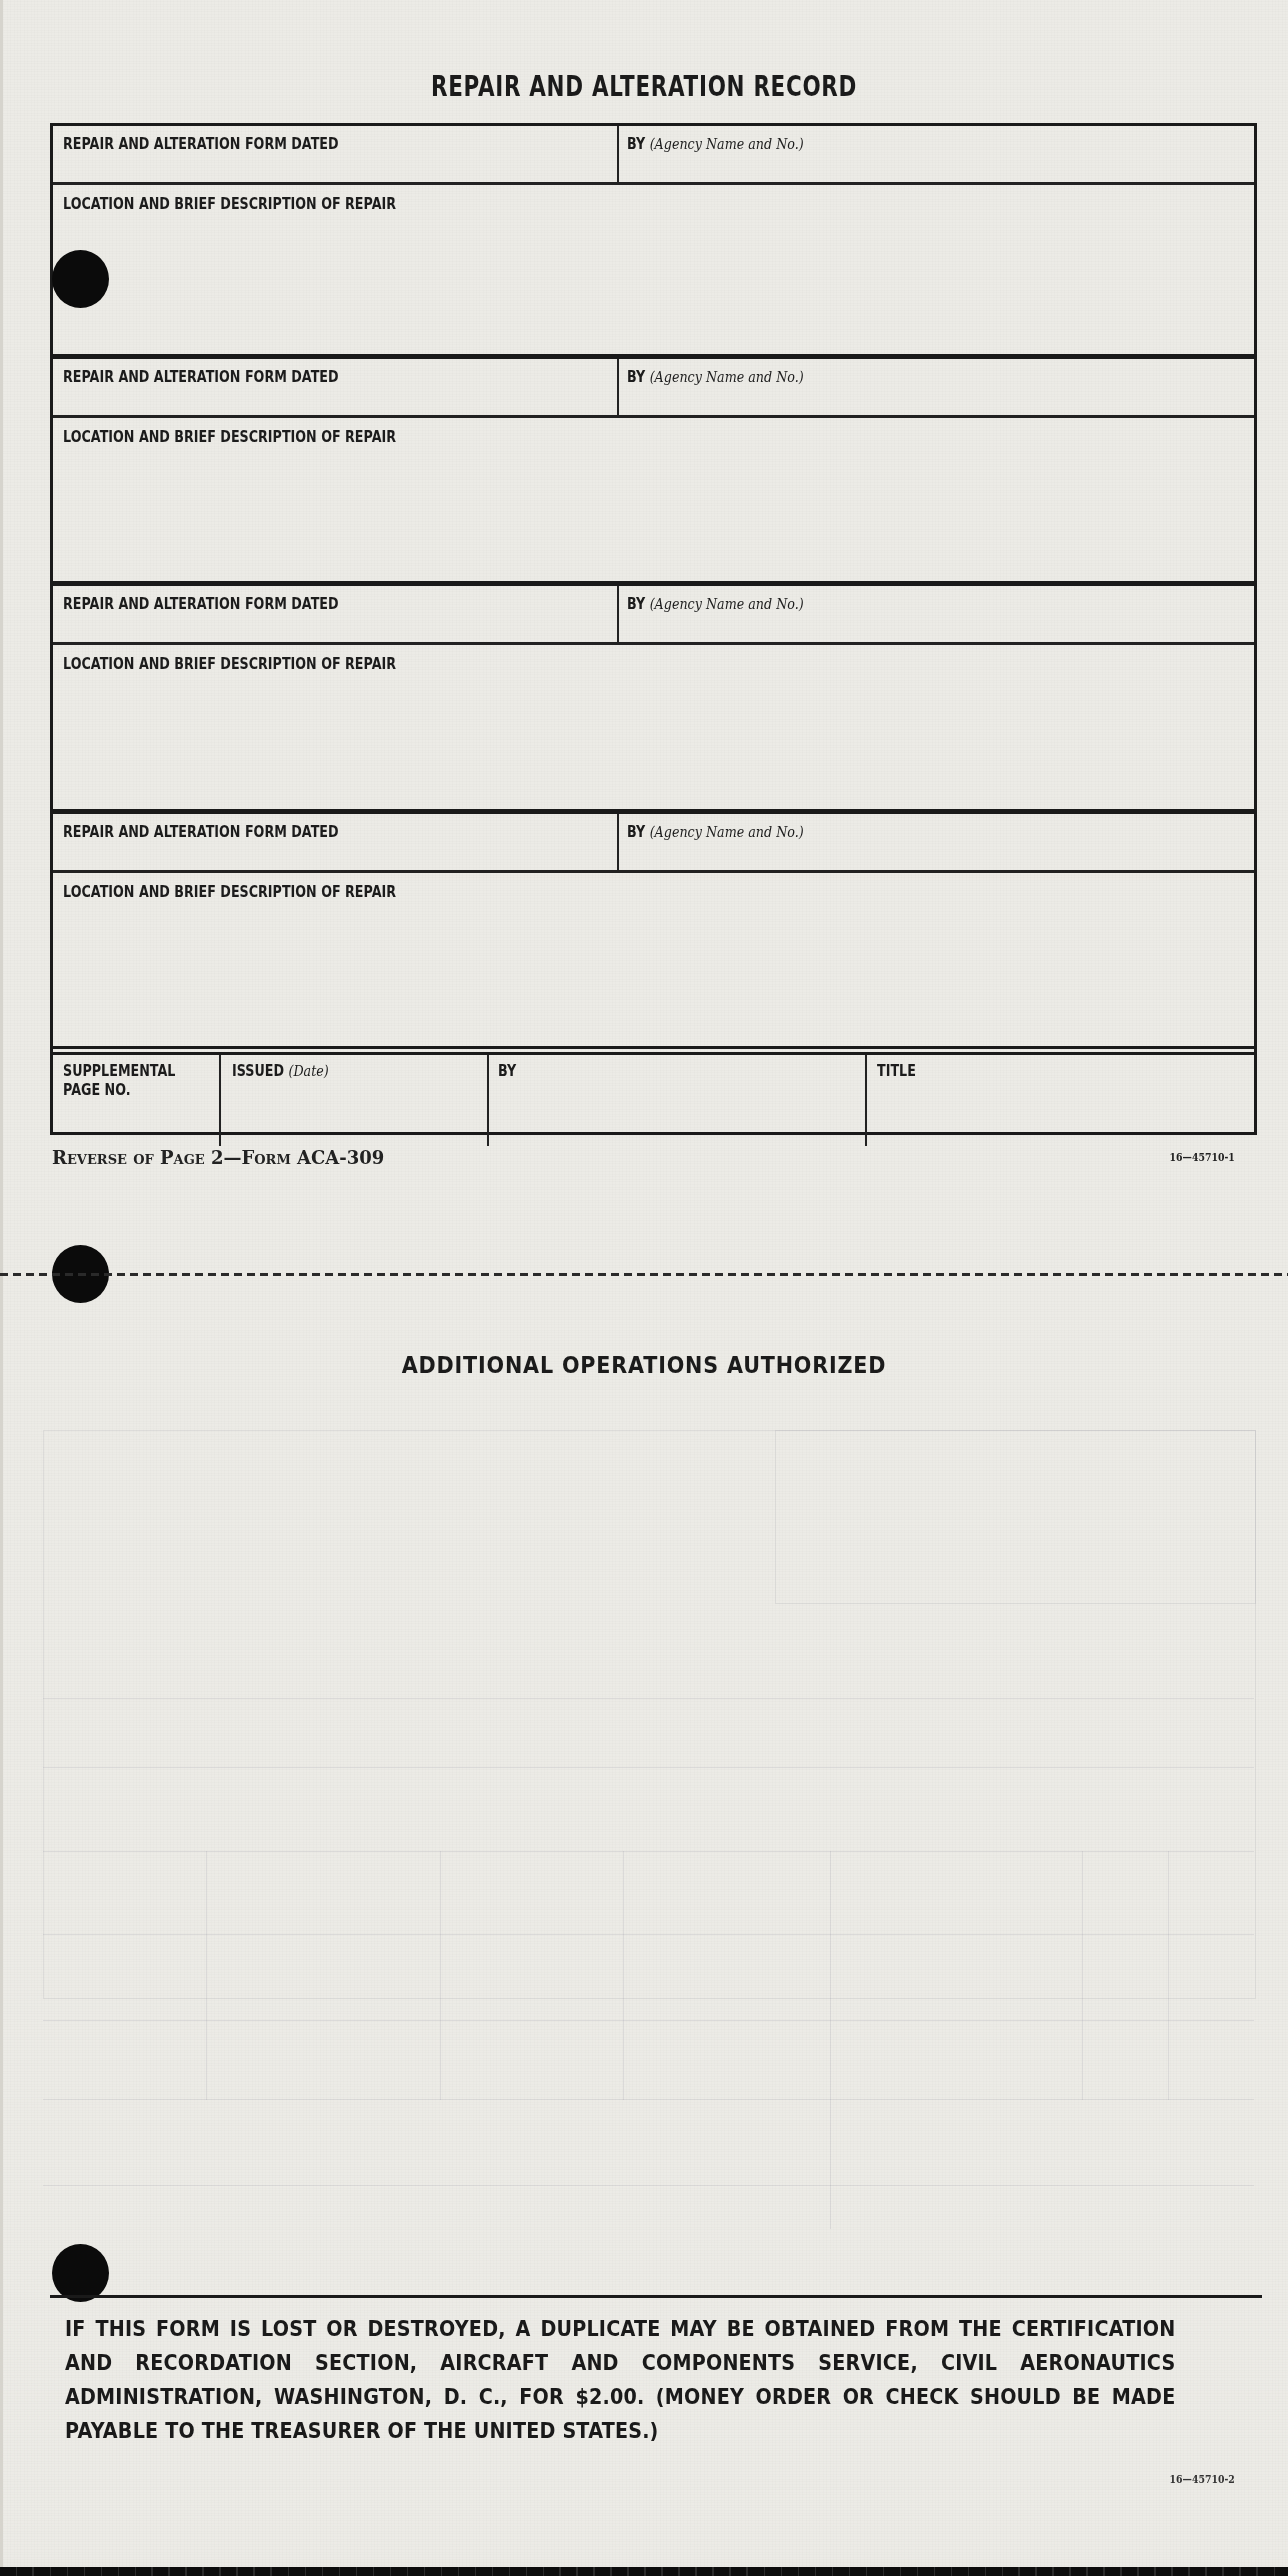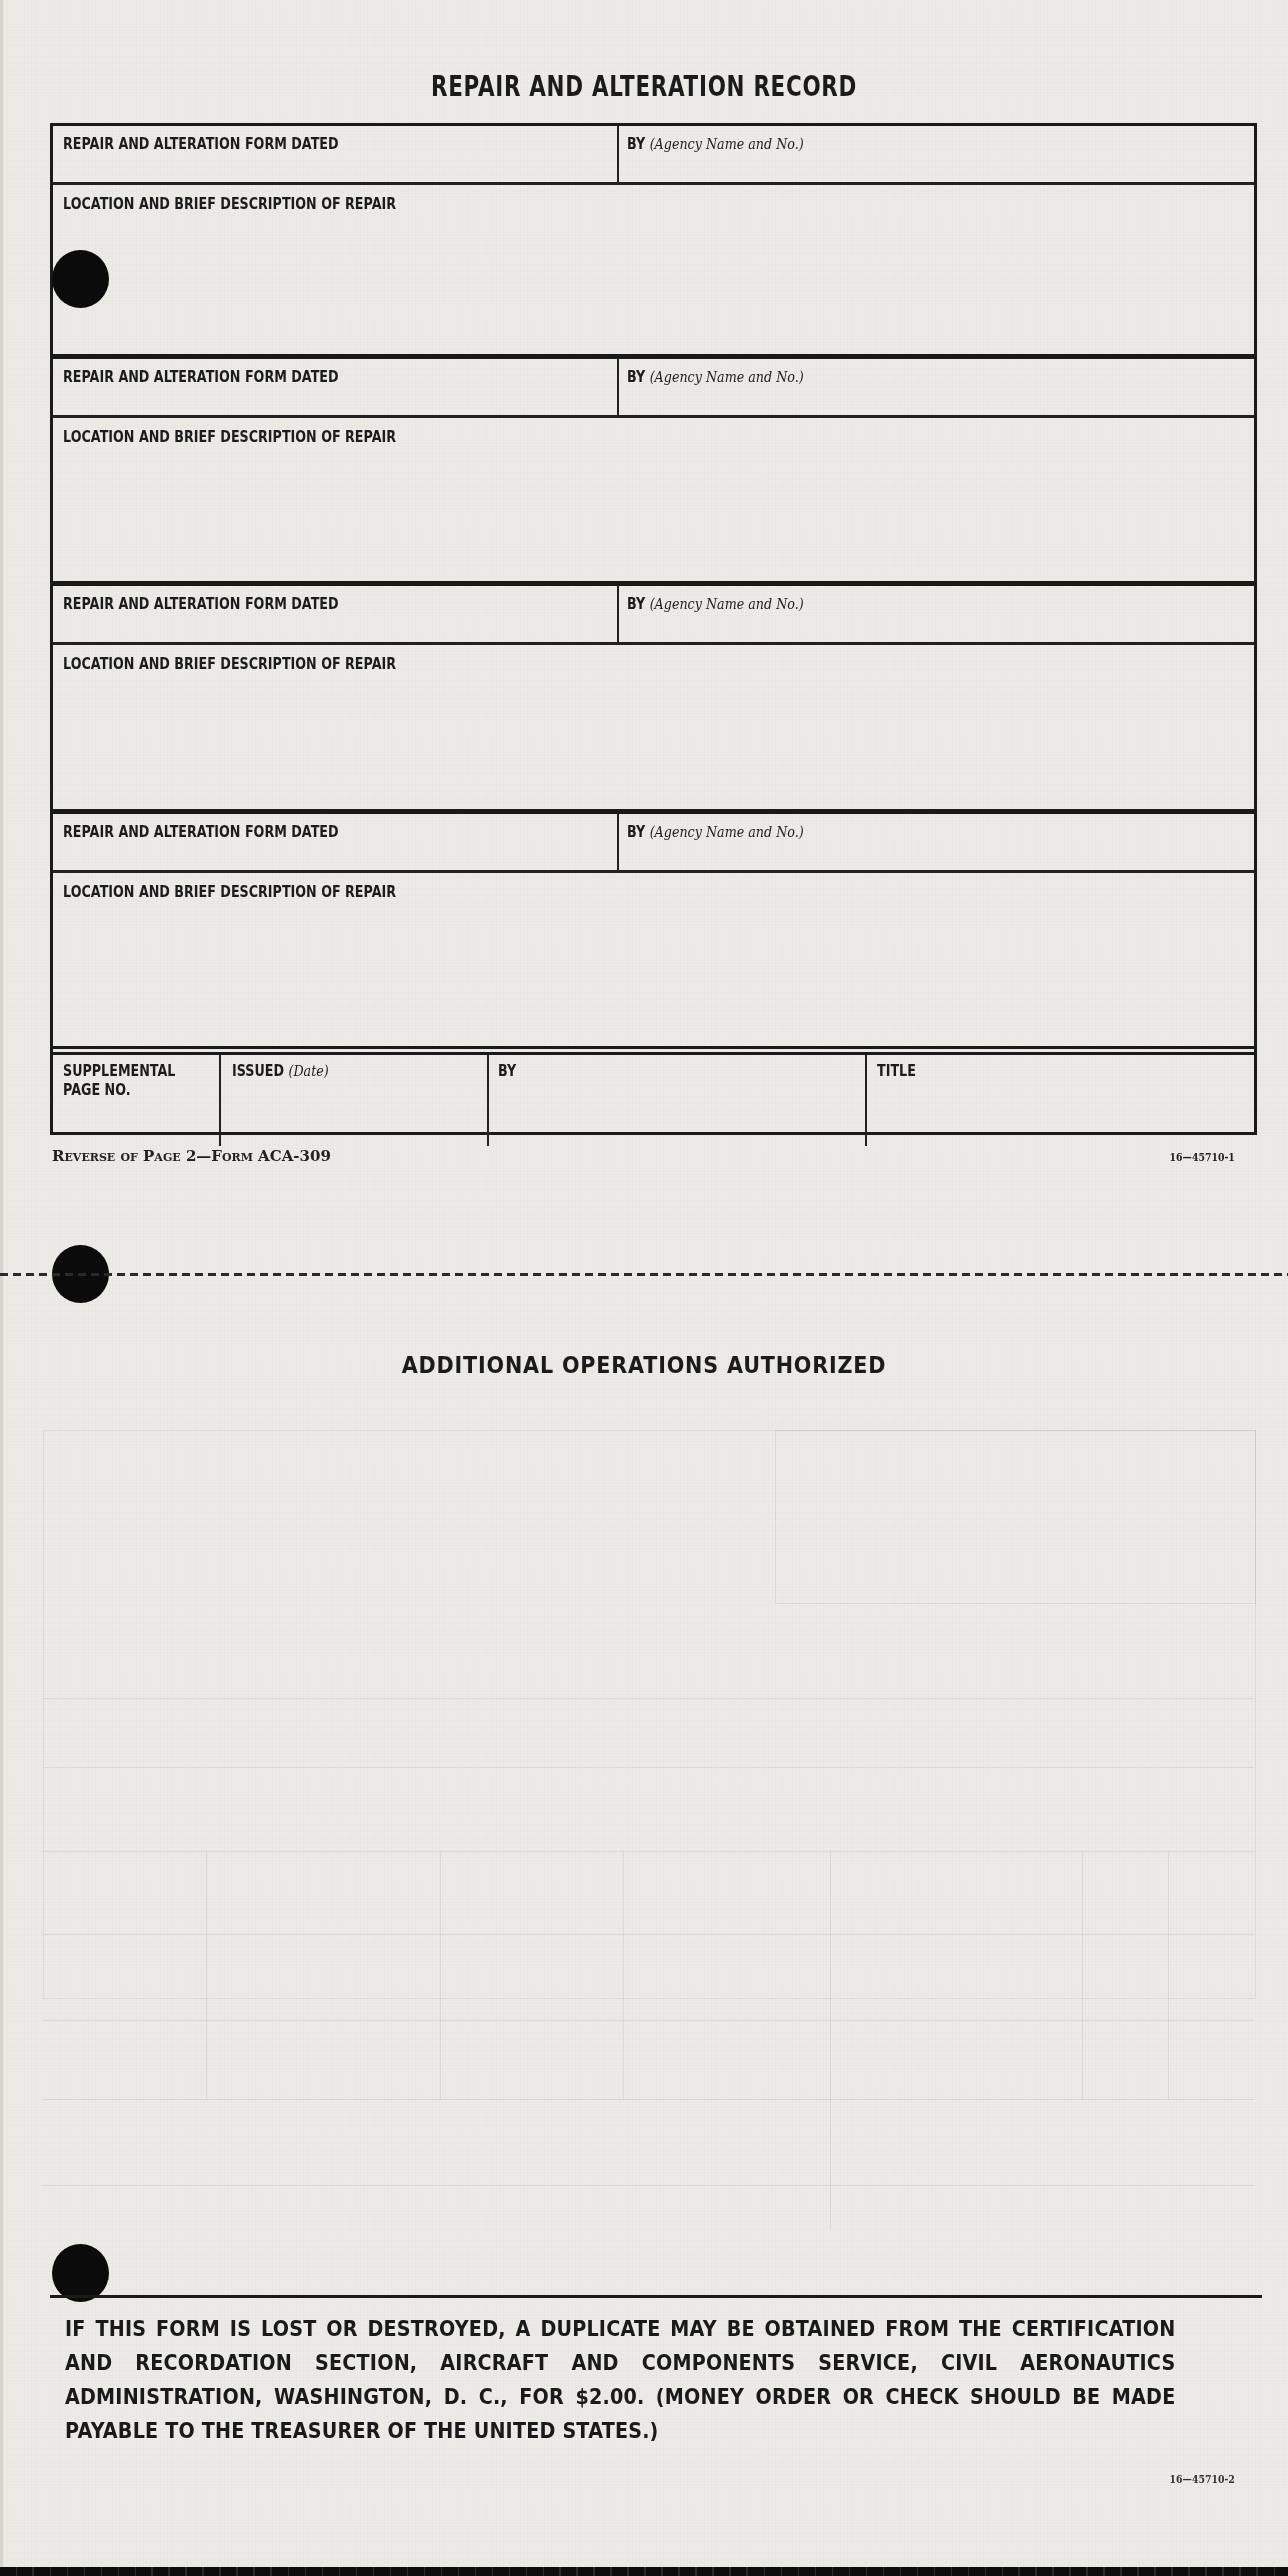--- a/index.html
+++ b/index.html
@@ -51,21 +51,21 @@
 
   .supp { position: absolute; left: 0; right: 0; top: 920px; height: 100px; }
   .supp-rule1 { position: absolute; left: 0; right: 0; top: 0; height: 2.6px; background: #1a1a1a; }
   .supp-rule2 { position: absolute; left: 0; right: 0; top: 6px; height: 2.6px; background: #1a1a1a; }
   .supp-div { position: absolute; top: 8.6px; bottom: 0; width: 1.7px; background: #222; }
   .supp .lbl { top: 15.5px; line-height: 19px; }
   .supp .ital { font-family: "DejaVu Serif", serif; font-style: italic; font-weight: normal; }
 
   .footer-left {
     position: absolute; left: 52px; top: 1147px;
-    font-family: "DejaVu Serif", serif; font-weight: bold; font-size: 15px;
+    font-family: "DejaVu Serif", serif; font-weight: bold; font-size: 18px;
     font-variant: small-caps; color: #222;
   }
   .footer-right {
     position: absolute; right: 53px; top: 1151px;
     font-family: "DejaVu Serif", serif; font-weight: bold; font-size: 11px; color: #222;
     transform: scaleX(0.85); transform-origin: right center;
   }
 
   .punch-hole {
     position: absolute; width: 57px; height: 58px; border-radius: 50%;

